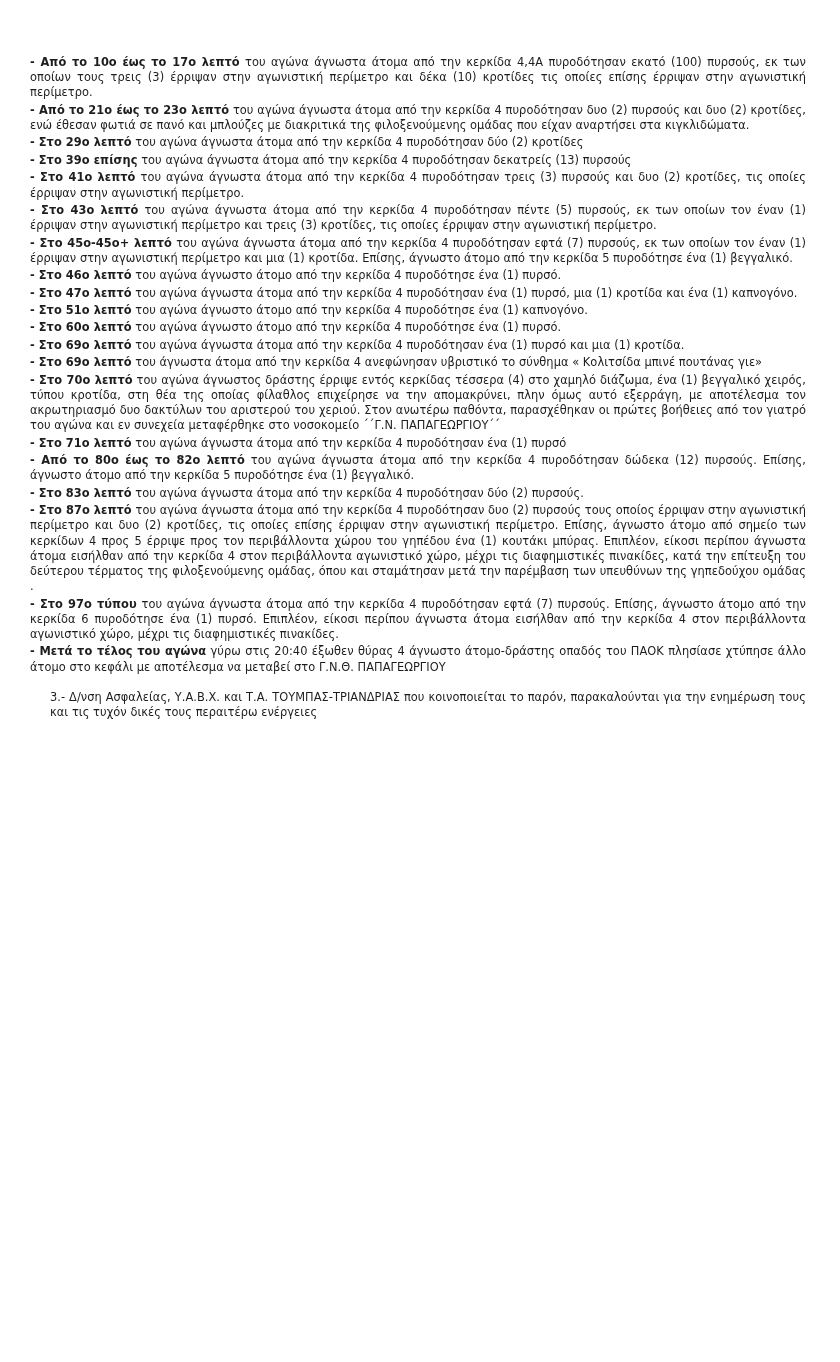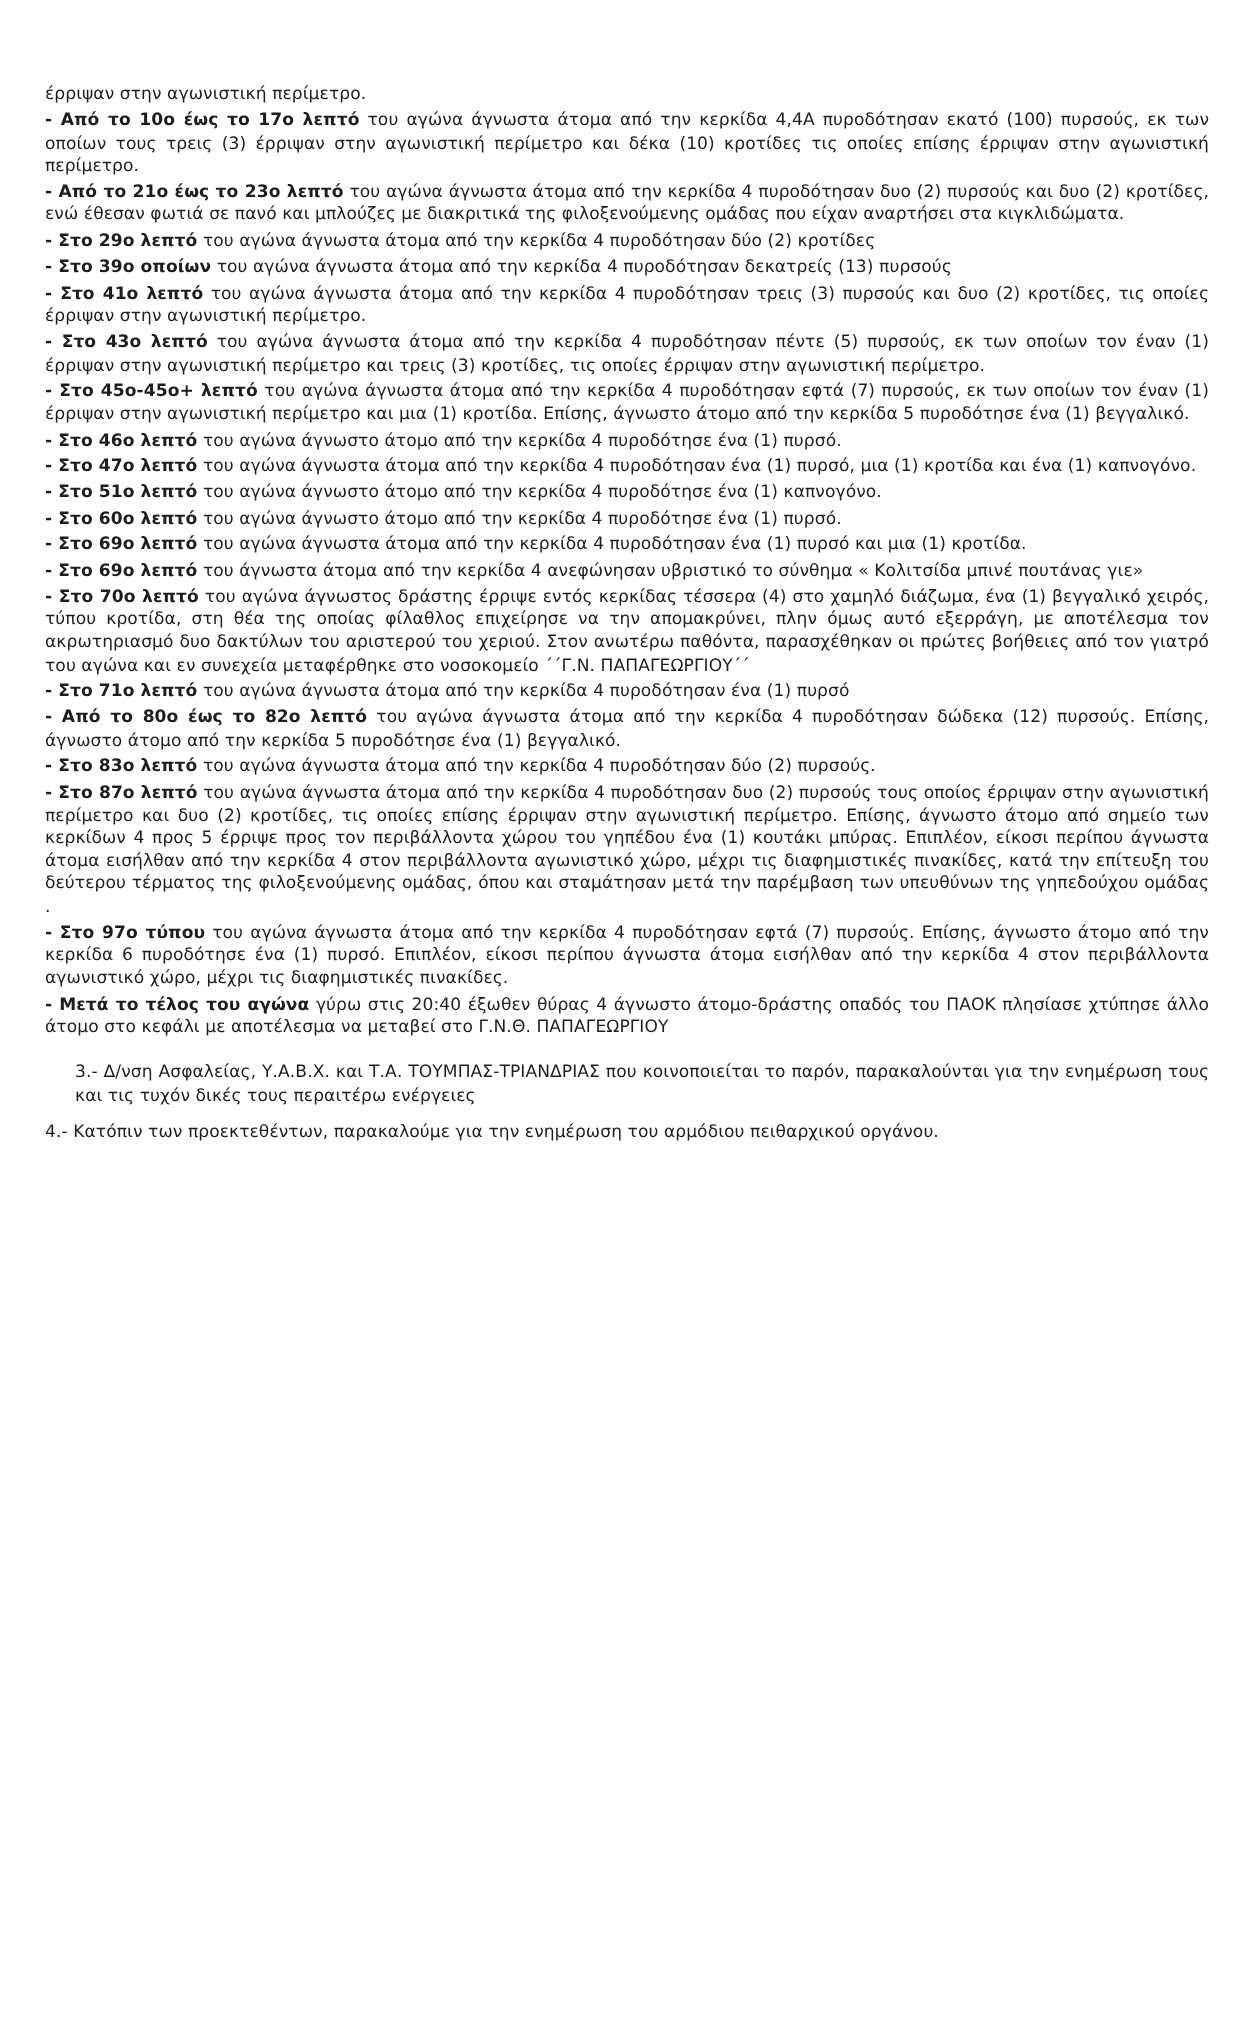--- a/index.html
+++ b/index.html
@@ -48,39 +48,36 @@
   .doc-body {
     -webkit-font-smoothing: antialiased;
   }
 </style>
 </head>
 <body>
 
 <div class="page">
   <div class="doc-body">
 
-    <p class="para">
-      <span>έρριψαν στην αγωνιστική περίμετρο.</span>
-    </p>
 
     <p class="para">
       <span class="b">- Από το 10ο έως το 17ο λεπτό</span><span> του αγώνα άγνωστα άτομα από την κερκίδα 4,4Α πυροδότησαν εκατό (100) πυρσούς, εκ των οποίων τους τρεις (3) έρριψαν στην αγωνιστική περίμετρο και δέκα (10) κροτίδες τις οποίες επίσης έρριψαν στην αγωνιστική περίμετρο.</span>
     </p>
 
     <p class="para">
       <span class="b">- Από το 21ο έως το 23ο λεπτό</span><span> του αγώνα άγνωστα άτομα από την κερκίδα 4 πυροδότησαν δυο (2) πυρσούς και δυο (2) κροτίδες, ενώ έθεσαν φωτιά σε πανό και μπλούζες με διακριτικά της φιλοξενούμενης ομάδας που είχαν αναρτήσει στα κιγκλιδώματα.</span>
     </p>
 
     <p class="para">
       <span class="b">- Στο 29ο λεπτό</span><span> του αγώνα άγνωστα άτομα από την κερκίδα 4 πυροδότησαν δύο (2) κροτίδες</span>
     </p>
 
 
     <p class="para">
-      <span class="b">- Στο 39ο οποίων</span><span> του αγώνα άγνωστα άτομα από την κερκίδα 4 πυροδότησαν δεκατρείς (13) πυρσούς</span>
+      <span class="b">- Στο 39ο επίσης</span><span> του αγώνα άγνωστα άτομα από την κερκίδα 4 πυροδότησαν δεκατρείς (13) πυρσούς</span>
     </p>
 
     <p class="para">
       <span class="b">- Στο 41ο λεπτό</span><span> του αγώνα άγνωστα άτομα από την κερκίδα 4 πυροδότησαν τρεις (3) πυρσούς και δυο (2) κροτίδες, τις οποίες έρριψαν στην αγωνιστική περίμετρο.</span>
     </p>
 
     <p class="para">
       <span class="b">- Στο 43ο λεπτό</span><span> του αγώνα άγνωστα άτομα από την κερκίδα 4 πυροδότησαν πέντε (5) πυρσούς, εκ των οποίων τον έναν (1) έρριψαν στην αγωνιστική περίμετρο και τρεις (3) κροτίδες, τις οποίες έρριψαν στην αγωνιστική περίμετρο.</span>
     </p>
 
@@ -140,18 +137,15 @@
     </p>
 
     <p class="para">
       <span class="b">- Μετά το τέλος του αγώνα</span><span> γύρω στις 20:40 έξωθεν  θύρας 4 άγνωστο άτομο-δράστης οπαδός του ΠΑΟΚ πλησίασε χτύπησε  άλλο άτομο στο κεφάλι με αποτέλεσμα να μεταβεί στο Γ.Ν.Θ. ΠΑΠΑΓΕΩΡΓΙΟΥ</span>
     </p>
 
     <p class="para spaced-before-lg">
       <span>3.- Δ/νση Ασφαλείας,  Υ.Α.Β.Χ.  και  Τ.Α. ΤΟΥΜΠΑΣ-ΤΡΙΑΝΔΡΙΑΣ που κοινοποιείται το παρόν, παρακαλούνται για την ενημέρωση τους και τις τυχόν δικές τους περαιτέρω ενέργειες</span>
     </p>
 
-    <p class="para spaced-before">
-      <span>4.- Κατόπιν των προεκτεθέντων, παρακαλούμε για την ενημέρωση του αρμόδιου πειθαρχικού οργάνου.</span>
-    </p>
 
   </div>
 </div>
 
 </body></html>

